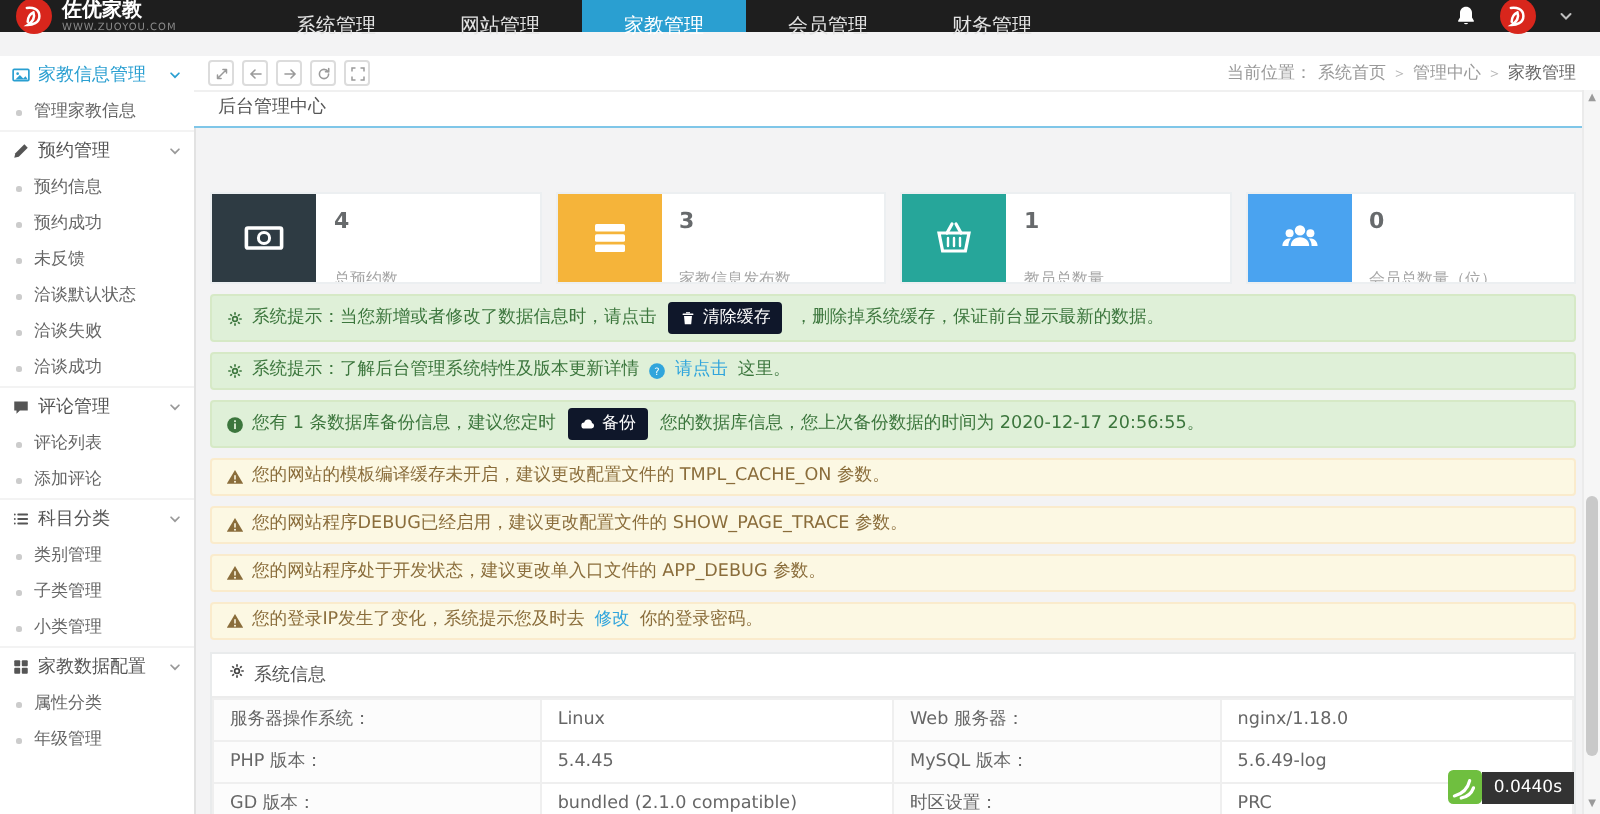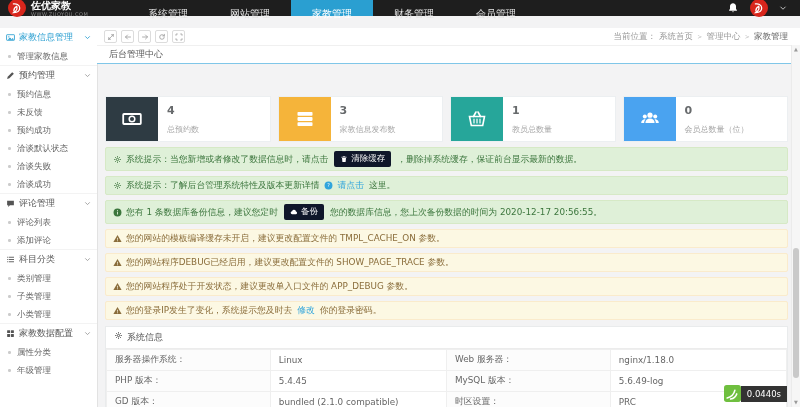--- a/index.html
+++ b/index.html
@@ -57,21 +57,21 @@
 
   .content{position:absolute;top:62px;left:0;right:8px;bottom:0;padding:6px 4px 4px 8px;overflow:hidden;}
 
   
   .stats{display:flex;gap:7px;}
   .stat-card{flex:1;background:#fff;height:44px;display:flex;border:1px solid #eceff1;overflow:hidden;}
   .stat-icon{width:52px;flex:none;display:flex;align-items:center;justify-content:center;color:#fff;}
   .stat-icon svg{width:20px;height:20px;}
   .stat-body{padding:7px 9px;min-width:0;}
   .stat-value{font-size:11px;font-weight:bold;color:#676a6c;}
-  .stat-label{font-size:8px;color:#a6a6a6;margin-top:7px;white-space:nowrap;}
+  .stat-label{font-size:8px;color:#a6a6a6;margin-top:17px;white-space:nowrap;}
 
   
   .alert{margin-top:5px;padding:3px 7px;border:1px solid;border-radius:2px;
          display:flex;align-items:center;gap:4px;font-size:8.8px;line-height:11px;white-space:nowrap;overflow:hidden;}
   .alert.success{background:#dff0d8;border-color:#d6e9c6;color:#3c763d;}
   .alert.warning{background:#fcf8e3;border-color:#faebcc;color:#8a6d3b;}
   .alert .lead{flex:none;}
   .alert .lead svg{width:9px;height:9px;}
   .alert .btn{display:inline-flex;align-items:center;gap:3px;background:#0f172a;color:#fff;
               border:none;border-radius:2px;padding:2px 6px;font-size:8.5px;cursor:pointer;margin:0 2px;font-family:inherit;}
@@ -115,22 +115,22 @@
       </span>
     <span>
       <div class="brand-name">佐优家教</div>
       <div class="brand-url">WWW.ZUOYOU.COM</div>
     </span>
   </div>
   <div class="nav-items" id="nav-items">
       <div class="nav-item">系统管理</div>
       <div class="nav-item">网站管理</div>
       <div class="nav-item active">家教管理</div>
+      <div class="nav-item">会员管理</div>
       <div class="nav-item">财务管理</div>
-      <div class="nav-item">会员管理</div>
     </div>
   <div class="topnav-right">
     <span class="icn bell">
         <svg viewBox="0 0 16 16" fill="currentColor">
           <path d="M8 1.8c-2.3 0-4 1.8-4 4v3.2L2.8 11v.8h10.4V11L12 9V5.8c0-2.2-1.7-4-4-4z"></path>
           <path d="M6.6 12.6a1.5 1.5 0 002.8 0z"></path>
         </svg>
       </span>
     <span class="icn avatar">
         <svg viewBox="0 0 20 20">
@@ -173,22 +173,22 @@
           </svg>
         </span>
         <span class="glabel">预约管理</span>
         <span class="icn chev">
           <svg viewBox="0 0 16 16" fill="none" stroke="currentColor" stroke-width="2" stroke-linecap="round">
             <path d="M3.5 6l4.5 4.5L12.5 6"></path>
           </svg>
         </span>
       </div>
       <div class="sub-item">预约信息</div>
+      <div class="sub-item">预约成功</div>
       <div class="sub-item">未反馈</div>
-      <div class="sub-item">预约成功</div>
       <div class="sub-item">洽谈默认状态</div>
       <div class="sub-item">洽谈失败</div>
       <div class="sub-item">洽谈成功</div>
     </div>
     <div class="side-group">
       <div class="group-header">
         <span class="icn gicon">
           <svg viewBox="0 0 16 16">
             <path d="M2 3h12v8H7l-3 3v-3H2z" fill="currentColor"></path>
           </svg>

